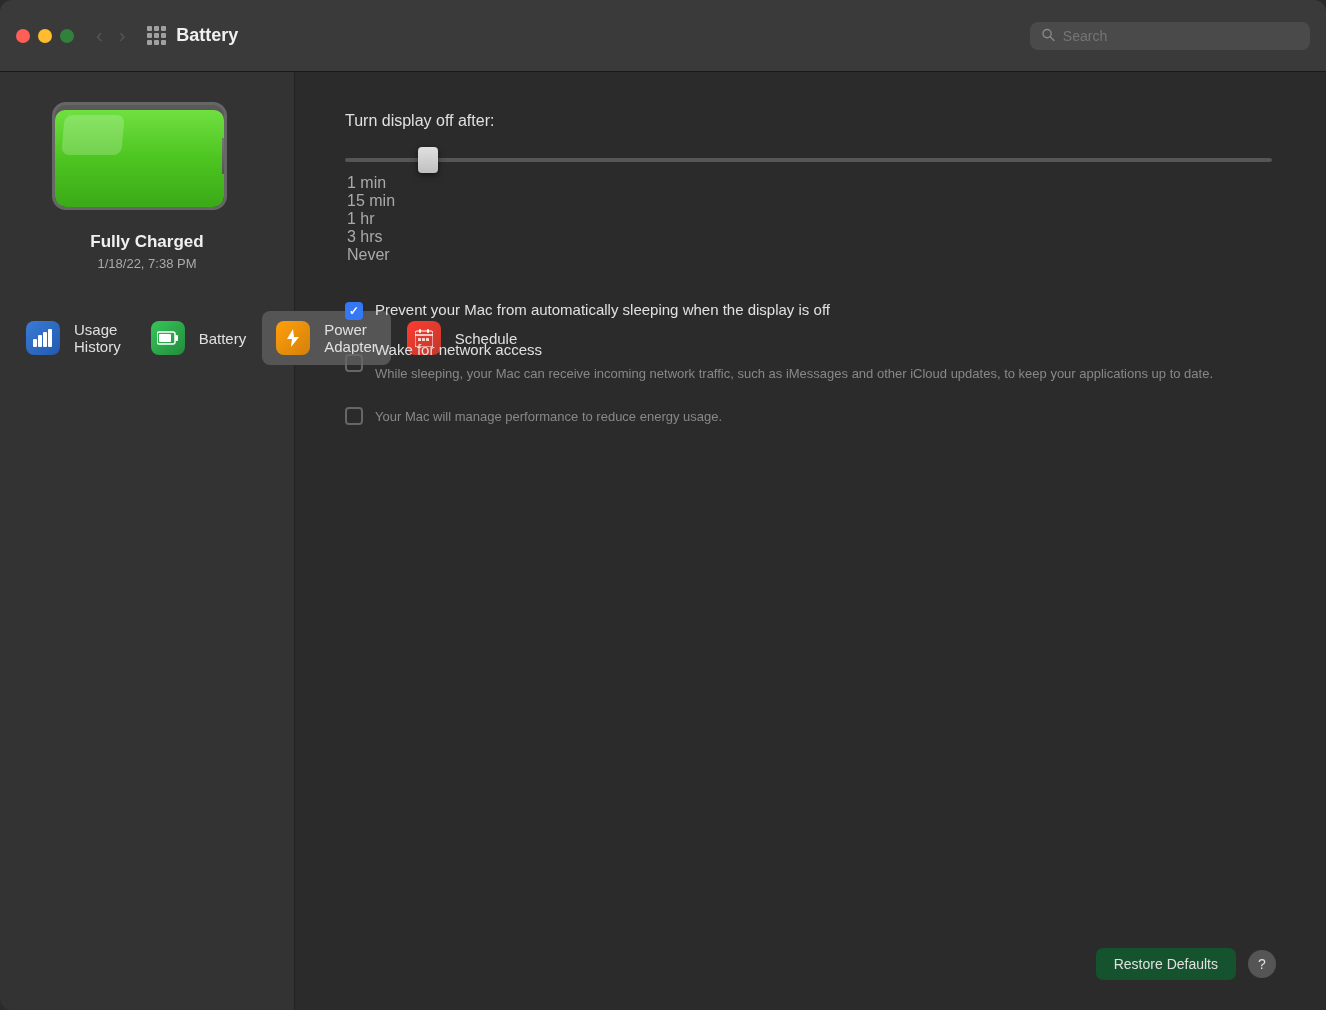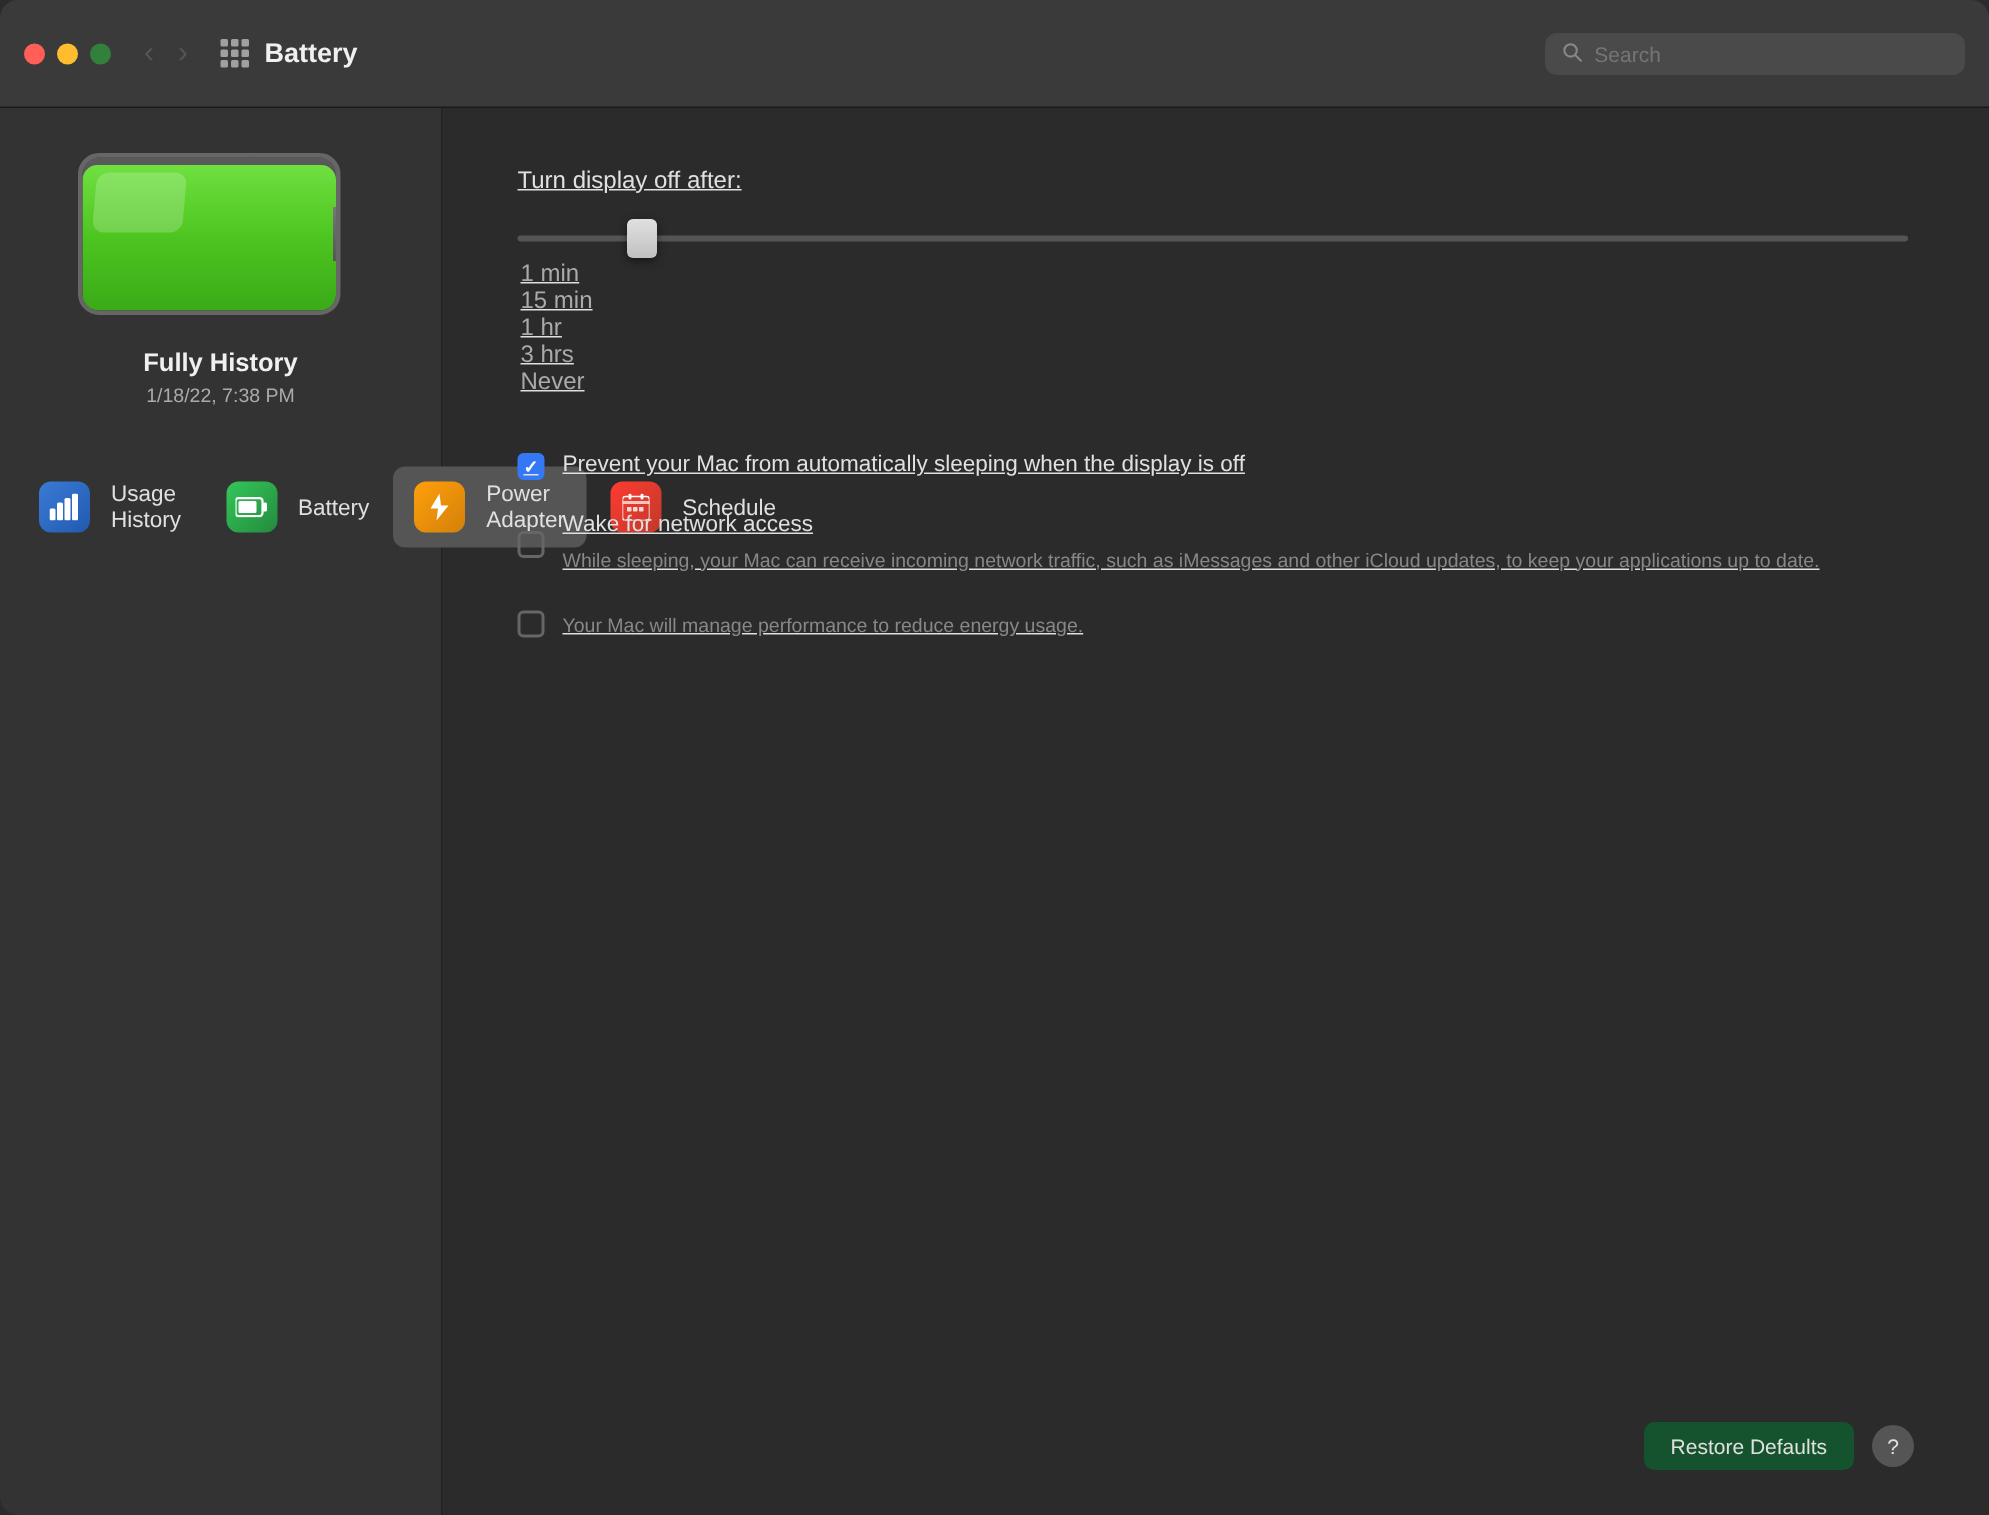--- a/index.html
+++ b/index.html
@@ -236,21 +236,20 @@
     .icon-power { background: linear-gradient(135deg, #ff9f0a 0%, #d4810a 100%); }
     .icon-schedule { background: linear-gradient(135deg, #ff3b30 0%, #c0392b 100%); }
 
     
     .right-panel {
       flex: 1;
       padding: 40px 54px 30px 50px;
       display: flex;
       flex-direction: column;
       position: relative;
-      text-decoration: underline;
     }
 
     .section-label {
       font-size: 16px;
       color: #e0e0e0;
       margin-bottom: 18px;
       font-weight: 400;
     }
 
     
@@ -420,21 +419,21 @@
       <div class="battery-visual">
         <div class="battery-body">
           <div class="battery-fill">
             <div class="battery-shine"></div>
           </div>
           <div class="battery-terminal"></div>
         </div>
       </div>
 
       <div class="battery-status">
-        <div class="battery-label">Fully History</div>
+        <div class="battery-label">Fully Charged</div>
         <div class="battery-time">1/18/22, 7:38 PM</div>
       </div>
 
       <div class="sidebar-nav">
 
         <div class="sidebar-item">
           <div class="sidebar-icon icon-usage">
             <svg width="20" height="18" viewBox="0 0 20 18" fill="white">
               <rect x="0" y="10" width="4" height="8" rx="1"></rect>
               <rect x="5" y="6" width="4" height="12" rx="1"></rect>

